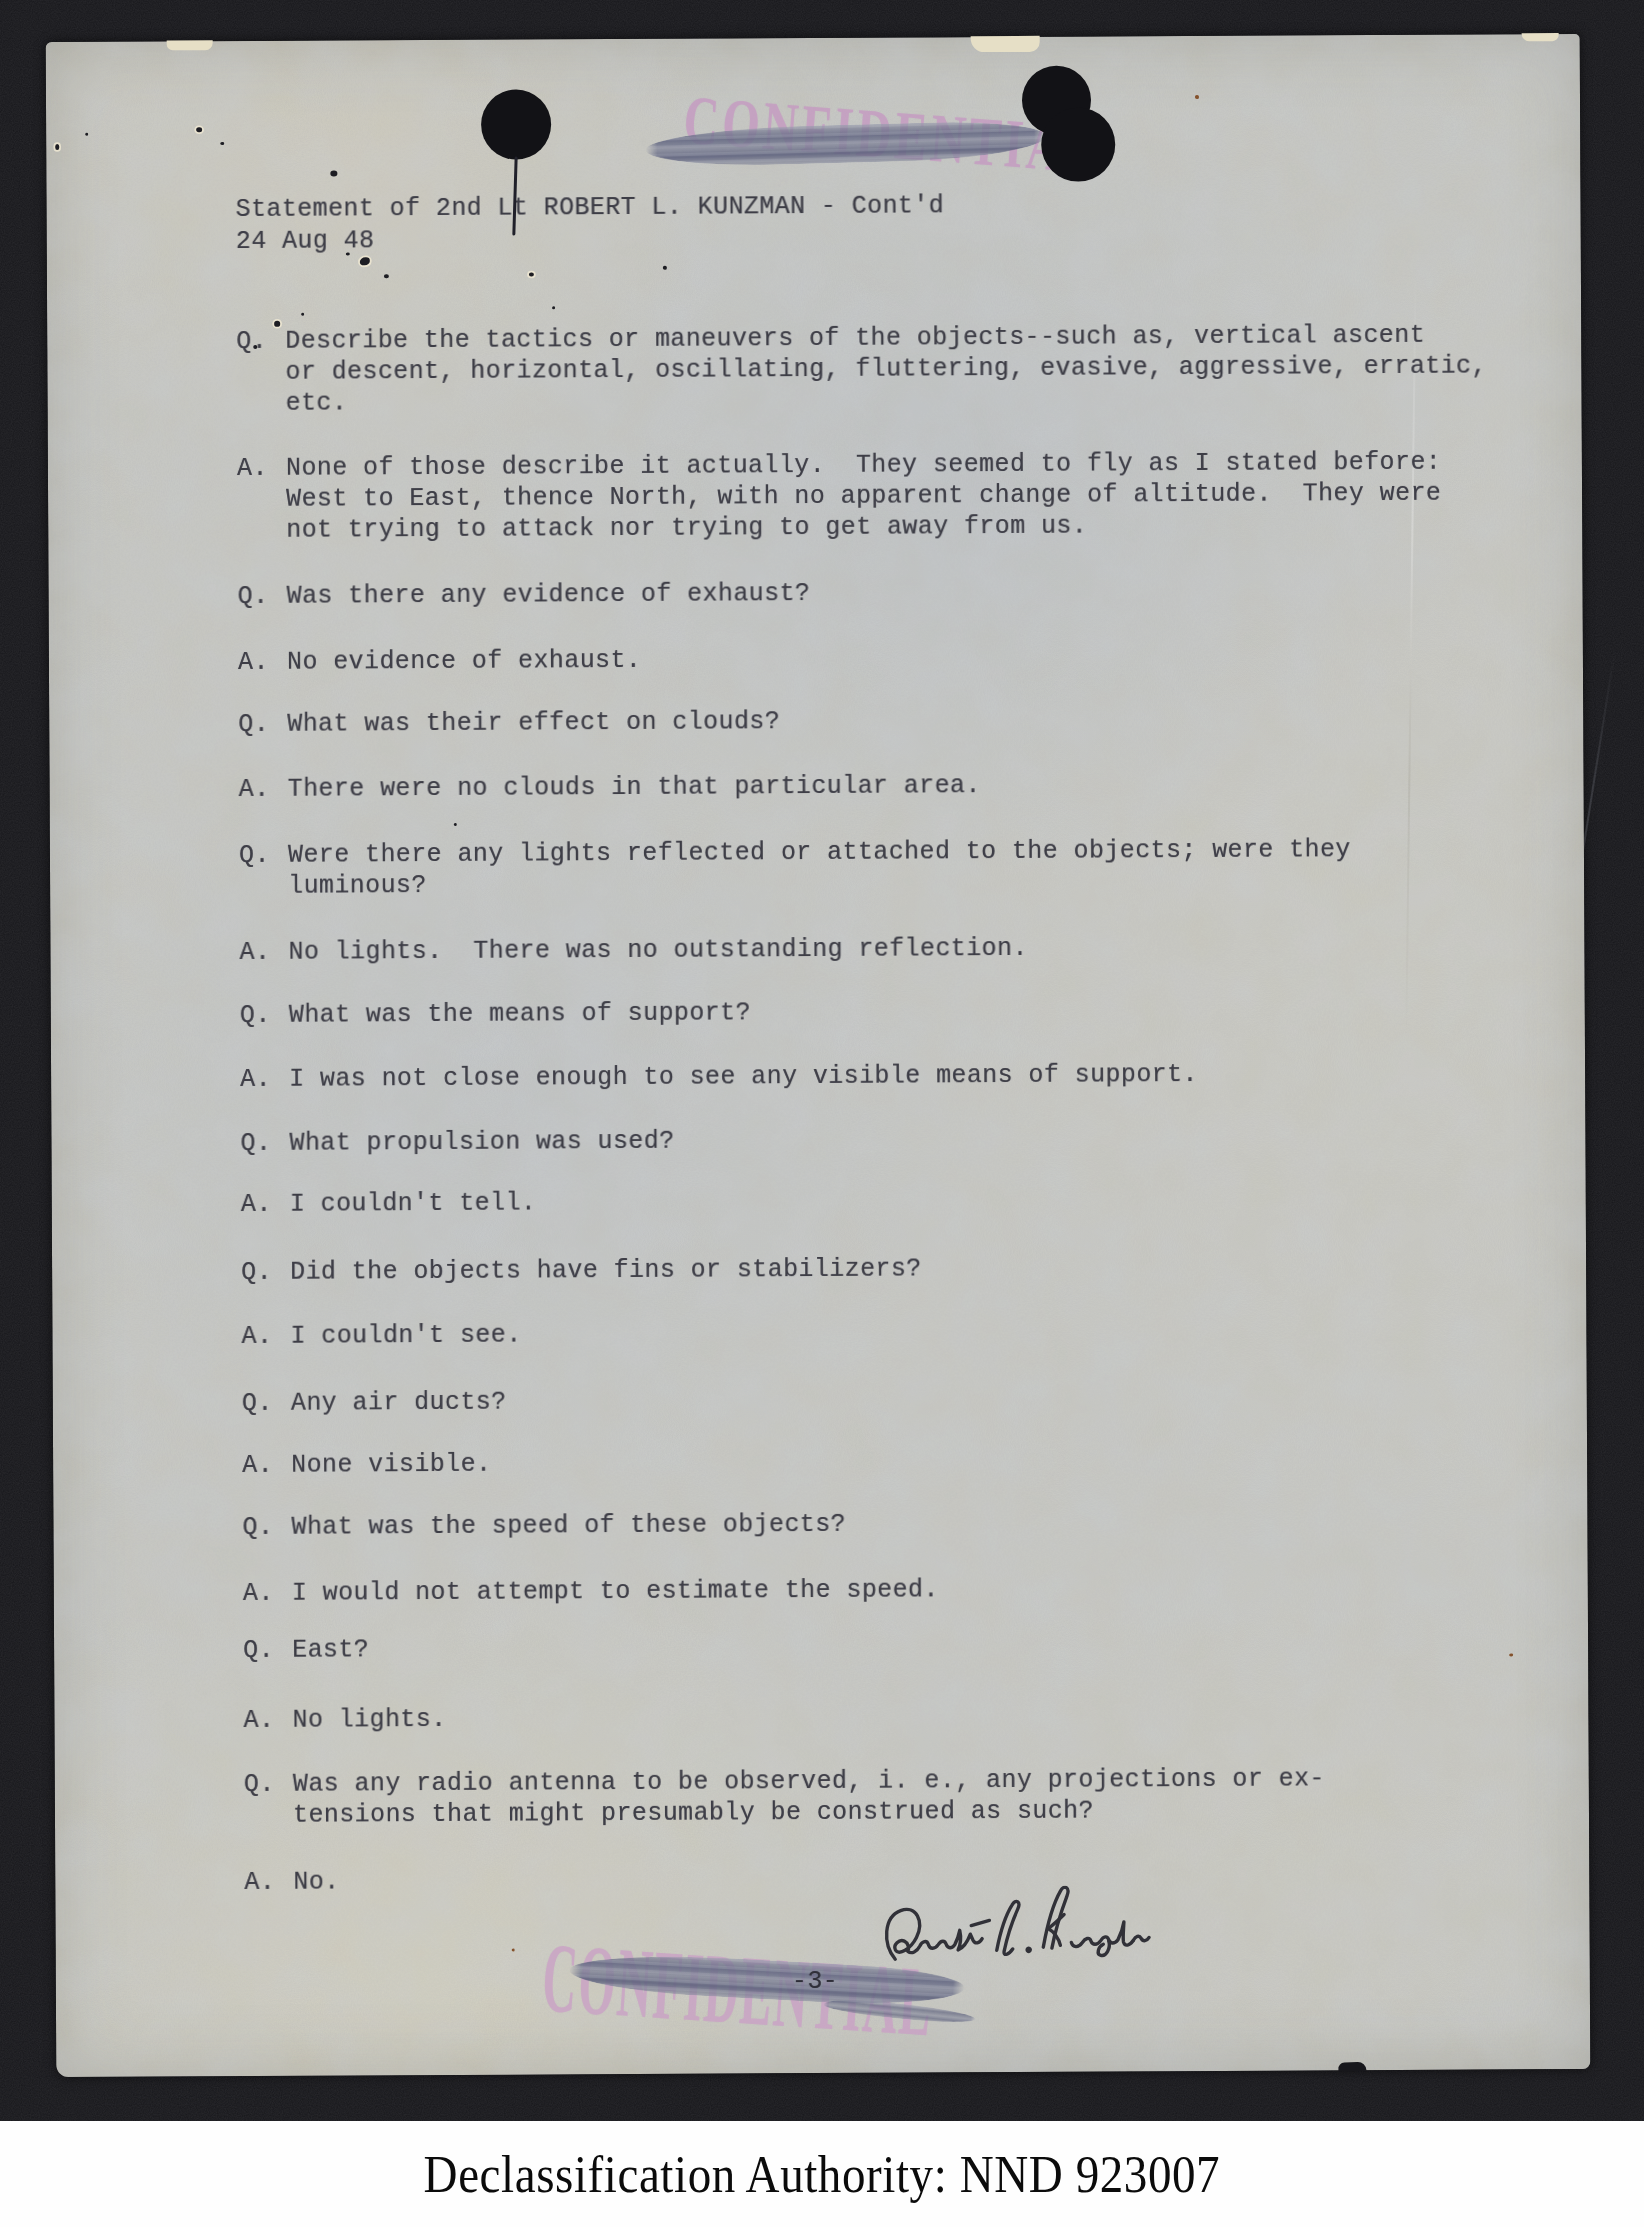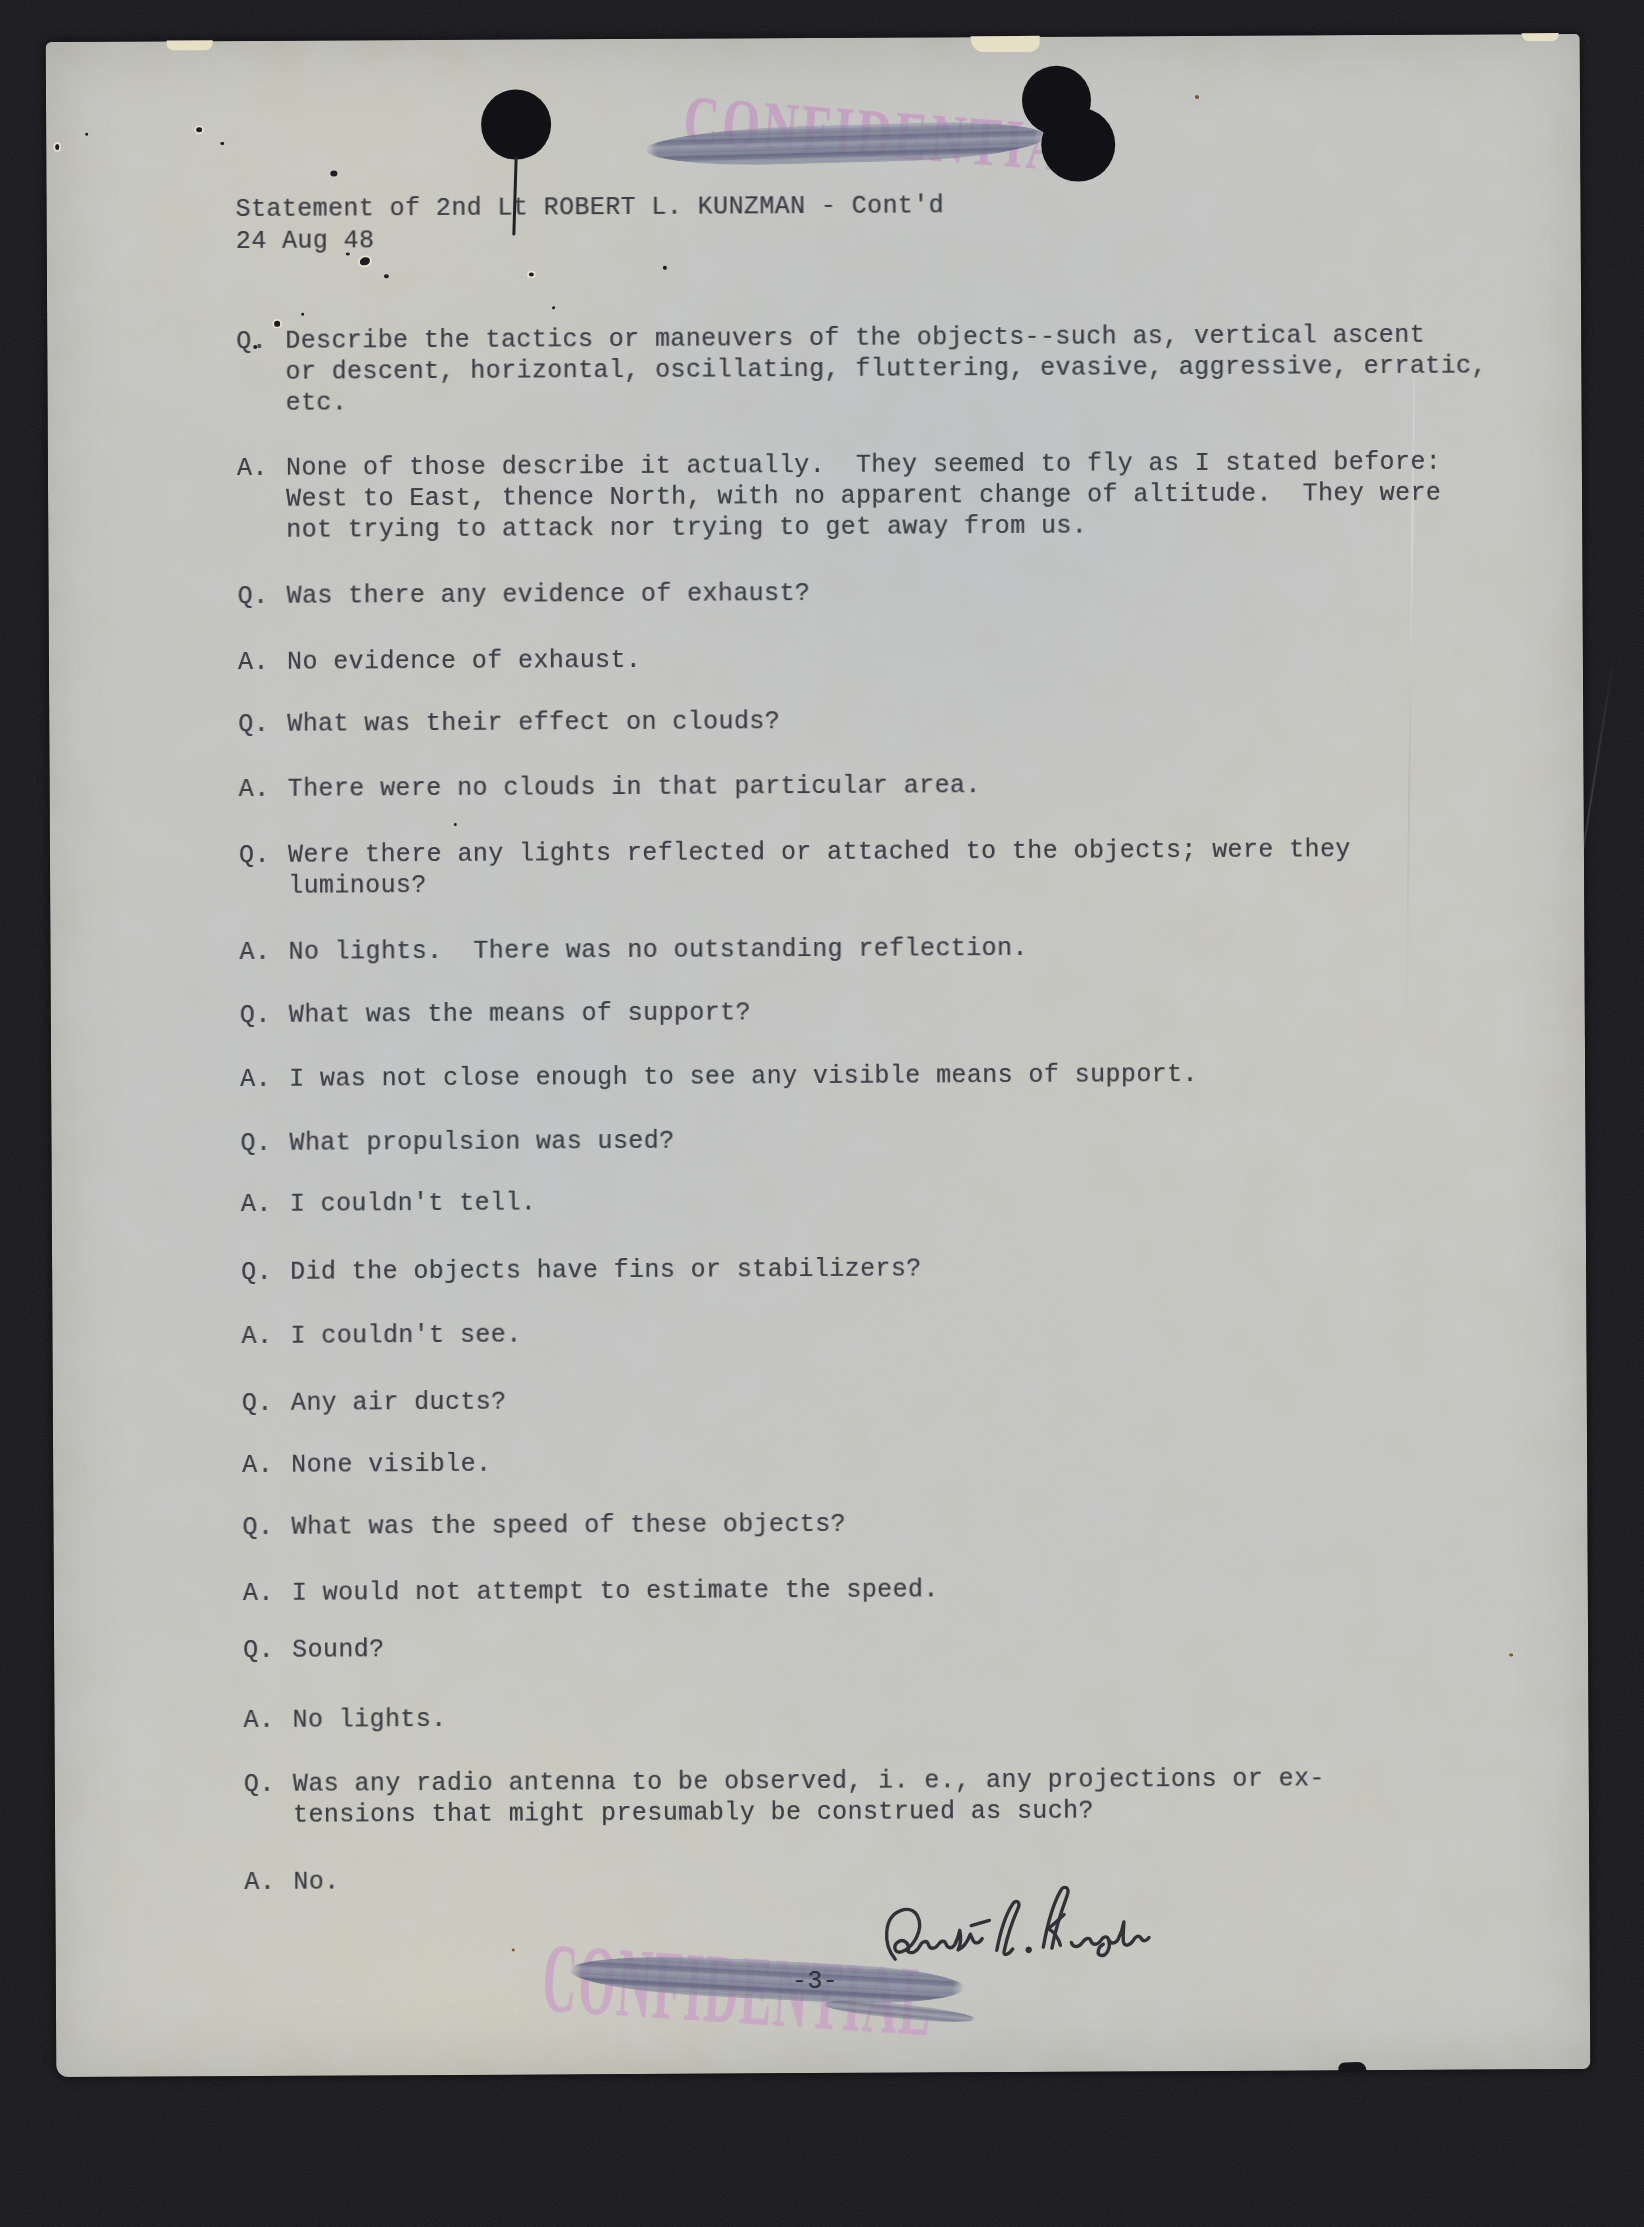--- a/index.html
+++ b/index.html
@@ -222,21 +222,21 @@
         <div class="qa-row type" style="top: 1471px;">
     <span class="qa-label">Q.</span>
     <span class="qa-text">What was the speed of these objects?</span>
   </div>
         <div class="qa-row type" style="top: 1537px;">
     <span class="qa-label">A.</span>
     <span class="qa-text">I would not attempt to estimate the speed.</span>
   </div>
         <div class="qa-row type" style="top: 1594px;">
     <span class="qa-label">Q.</span>
-    <span class="qa-text">Sound?</span>
+    <span class="qa-text">East?</span>
   </div>
         <div class="qa-row type" style="top: 1664px;">
     <span class="qa-label">A.</span>
     <span class="qa-text">No lights.</span>
   </div>
         <div class="qa-row type" style="top: 1728px;">
     <span class="qa-label">Q.</span>
     <span class="qa-text">Was any radio antenna to be observed, i. e., any projections or ex-
 tensions that might presumably be construed as such?</span>
   </div>
@@ -260,15 +260,18 @@
         <path d="M276,102 C284,66 296,30 308,11 C314,1 324,6 318,20 C308,44 296,78 290,104"></path>
         <path d="M312,50 C301,60 291,68 285,72 C294,77 302,89 304,100"></path>
         <path d="M322,96 C324,105 333,106 340,97 C345,90 352,88 354,95 C356,102 364,103 370,95 C375,88 381,87 383,94 C385,101 392,102 398,95 C402,88 407,76 409,66 C408,78 406,91 407,99 C409,107 417,105 423,97"></path>
         <path d="M383,96 C386,108 378,122 369,119 C362,117 365,105 374,101"></path>
         <path d="M423,97 C427,90 433,88 436,94 C439,100 445,99 449,93"></path>
       </g>
     </svg>
 
   </div>
 
+  <div class="footer-strip">
+    <span class="footer-text">Declassification Authority: NND 923007</span>
+  </div>
 
 </div>
 
 
 </body></html>

